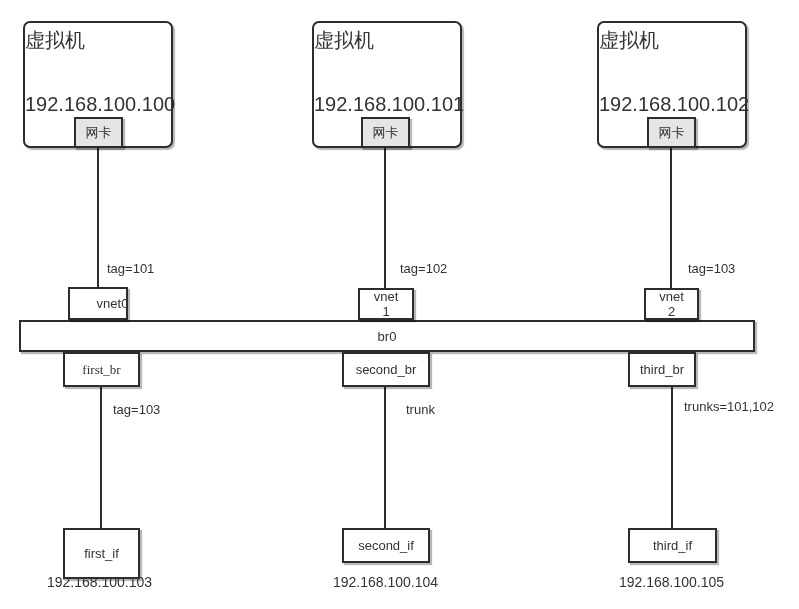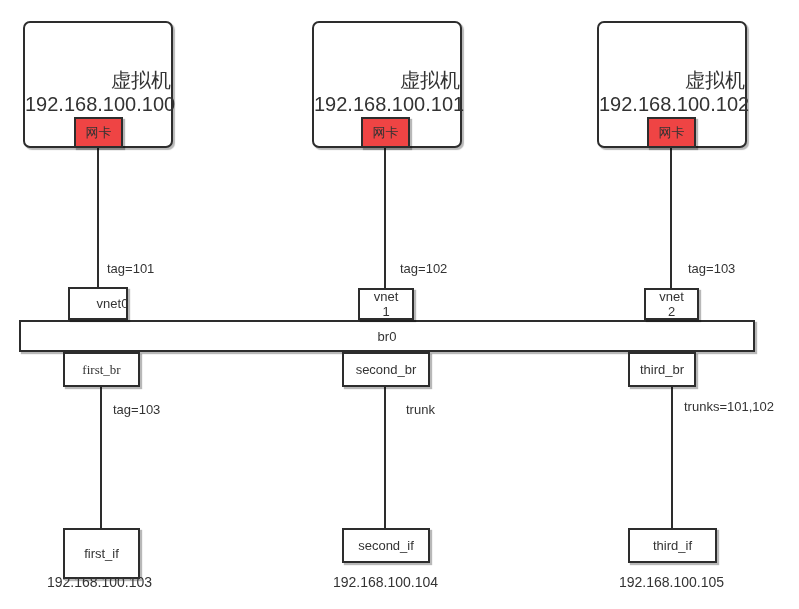--- a/index.html
+++ b/index.html
@@ -18,29 +18,29 @@
   }
   .box span:empty{display:none;}
   .vm{
     position:absolute;box-sizing:border-box;
     border:2px solid #2d2d2d;border-radius:7px;background:#ffffff;
     box-shadow:2px 2px 1px rgba(0,0,0,0.28);
     z-index:2;
   }
   .vm-title{
     position:absolute;top:5px;left:0;width:100%;
-    text-align:right;font-size:20px;line-height:24px;color:#333333;margin-top:40px;
+    text-align:left;font-size:20px;line-height:24px;color:#333333;
   }
   .vm-ip{
     position:absolute;top:70px;left:0;width:100%;
     text-align:center;font-size:20px;color:#333333;
   }
   .nic{
     position:absolute;box-sizing:border-box;
-    border:2px solid #2d2d2d;background:#ef4444;
+    border:2px solid #2d2d2d;background:#e5e5e5;
     display:flex;align-items:center;justify-content:center;
     font-size:13px;box-shadow:2px 2px 1px rgba(0,0,0,0.28);
   }
   .vline{position:absolute;width:2px;background:#2d2d2d;z-index:1;}
   .bar{
     position:absolute;box-sizing:border-box;left:19px;top:320px;width:736px;height:32px;
     border:2px solid #2d2d2d;background:#ffffff;
     display:flex;align-items:center;justify-content:center;
     font-size:13px;box-shadow:2px 2px 1px rgba(0,0,0,0.28);
     z-index:2;

